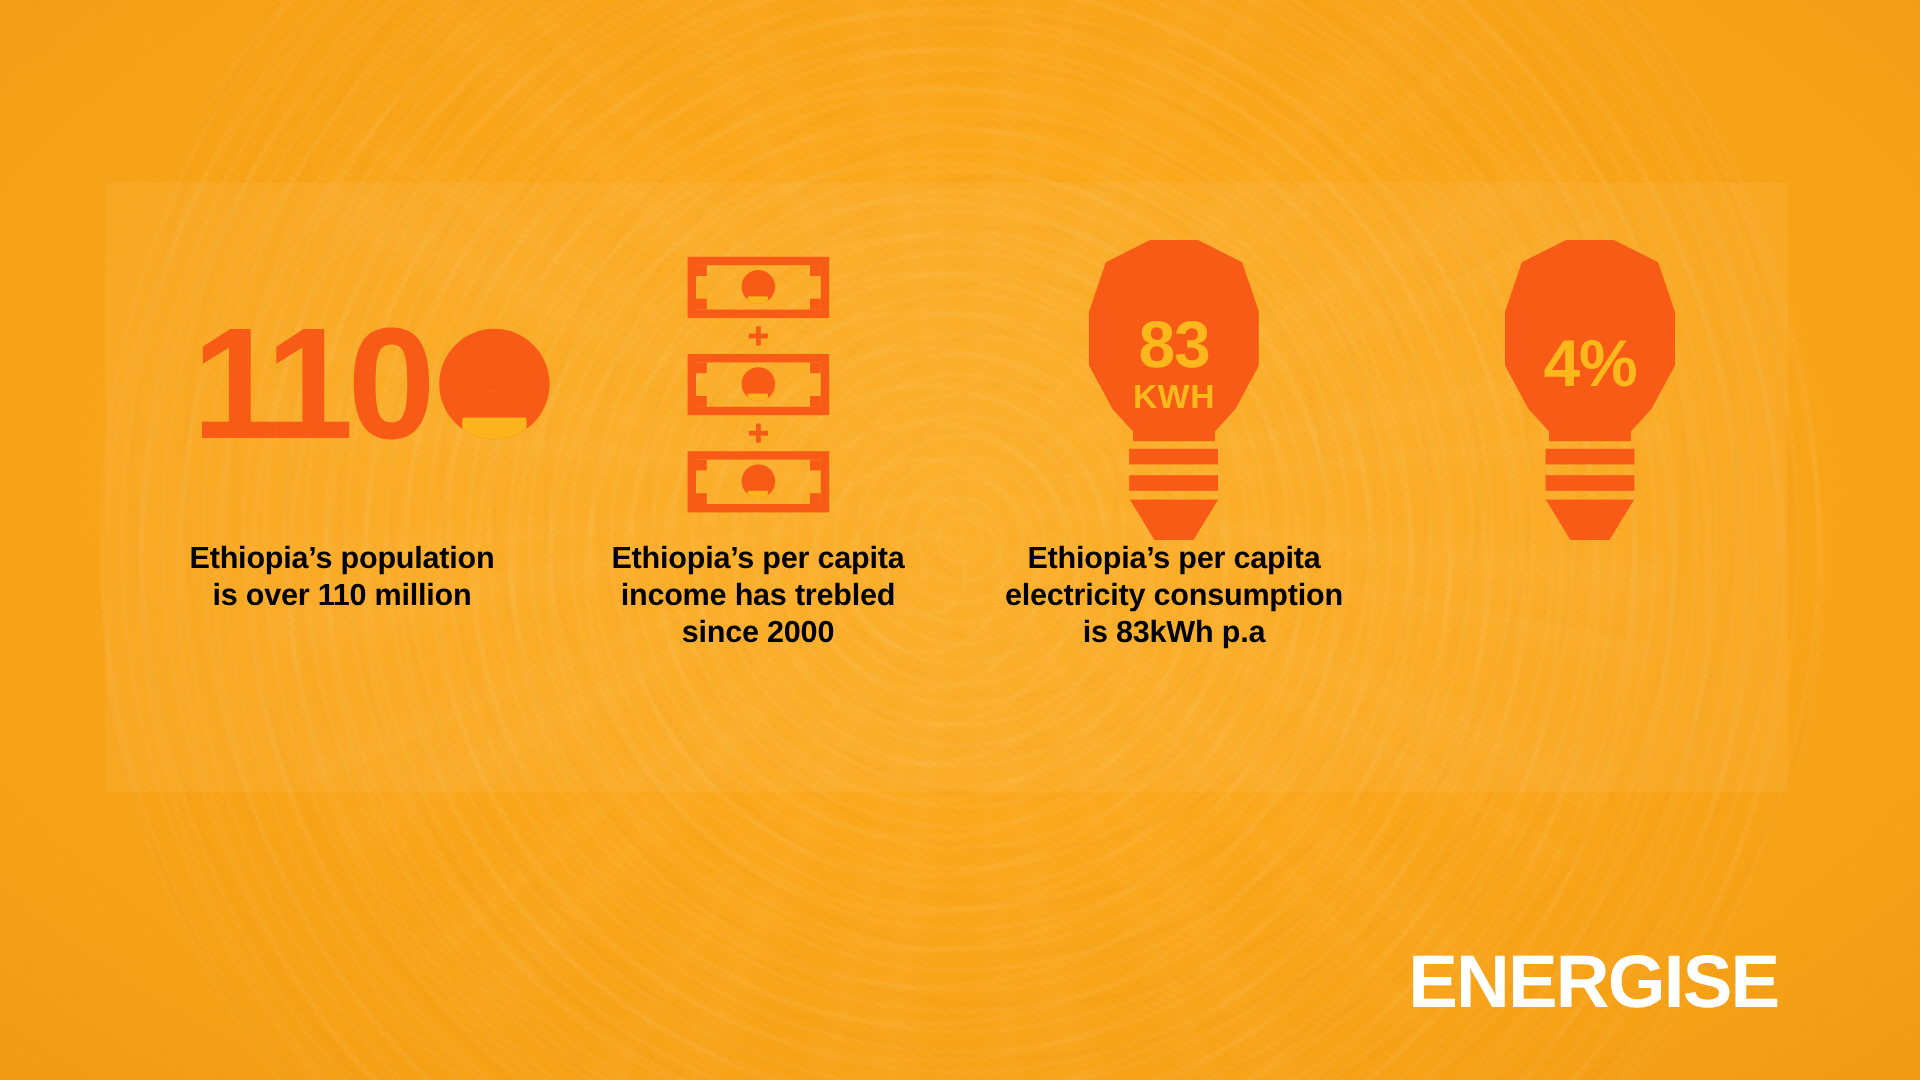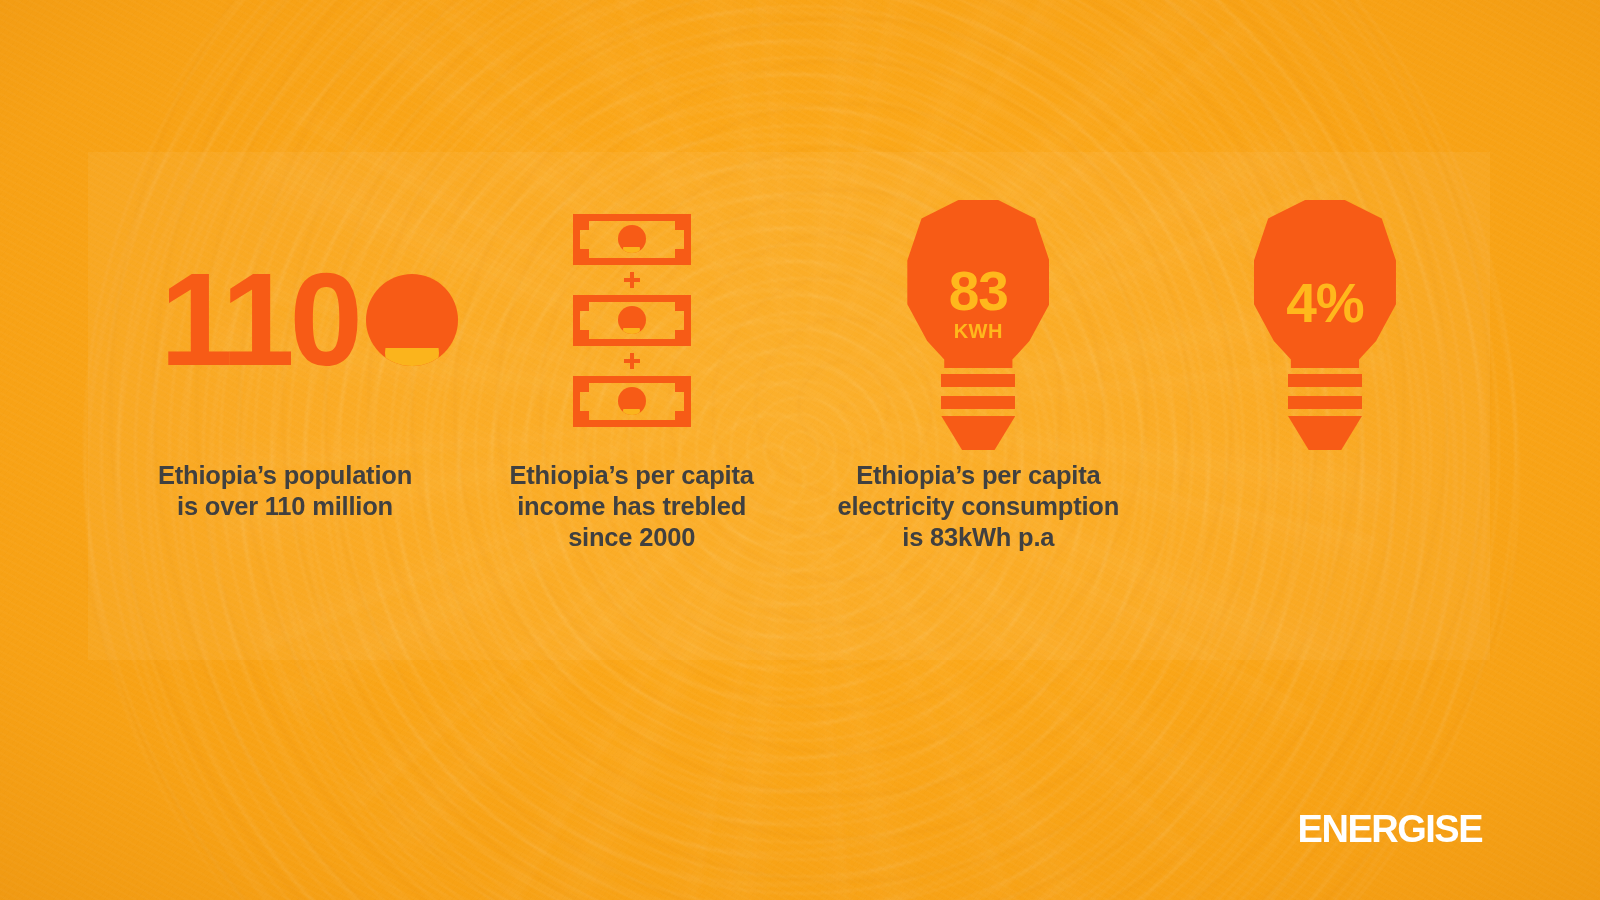--- a/index.html
+++ b/index.html
@@ -125,23 +125,22 @@
     flex-direction: column;
     align-items: center;
   }
   .stat-visual {
     height: 260px;
     display: flex;
     align-items: center;
     justify-content: center;
   }
   .stat-caption {
-    margin-top: 10px;
     text-align: center;
-    color: #404040;
+    color: #000000;
     font-weight: bold;
     font-size: 25.5px;
     line-height: 1.22;
     letter-spacing: -0.2px;
     white-space: pre-line;
   }
 
   
   .bignum-wrap {
     display: flex;
@@ -305,21 +304,21 @@
   .bulb-value {
     color: #FFB81C;
     font-weight: bold;
     font-size: 55px;
     line-height: .95;
     letter-spacing: -1px;
   }
   .bulb-unit {
     color: #FFB81C;
     font-weight: bold;
-    font-size: 20px;
+    font-size: 28px;
     letter-spacing: 0.5px;
     margin-top: 2px;
   }
   .bulb-ring {
     position: absolute;
     left: 50%;
     width: 74px;
     height: 13px;
     margin-left: -37px;
     background: #F75B16;
@@ -342,21 +341,21 @@
     position: absolute;
     right: 118px;
     bottom: 52px;
     text-align: right;
     color: #FFFFFF;
     font-weight: bold;
     line-height: .94;
     letter-spacing: -1.5px;
   }
   .logo-line1 {
-    font-size: 38px;
+    font-size: 62px;
     display: block;
   }
   .logo-line2 {
     font-size: 62px;
     display: block;
     letter-spacing: -2px;
   }
 </style>
 </head>
 <body>

